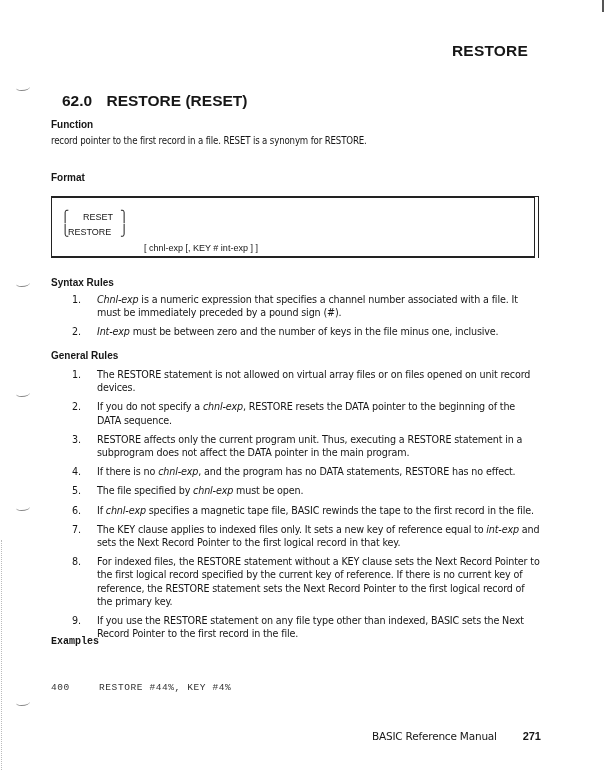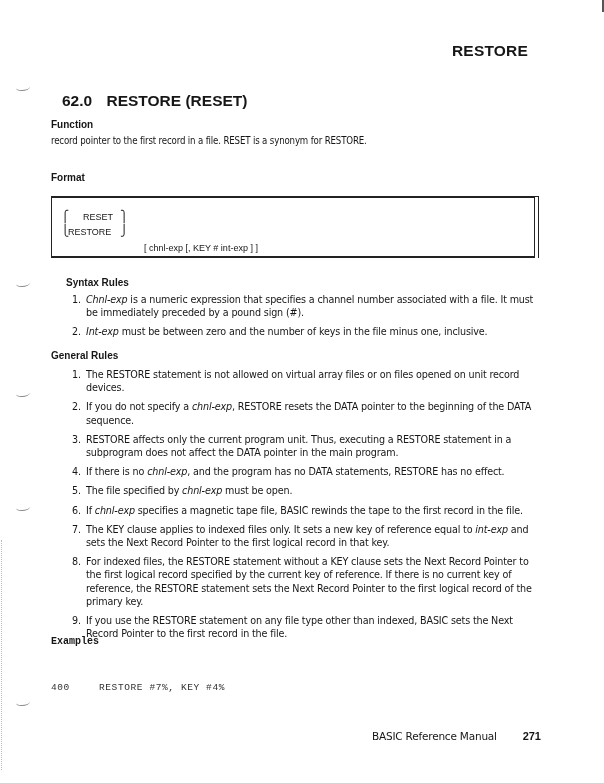--- a/index.html
+++ b/index.html
@@ -17,21 +17,21 @@
 
   .format-box { position: absolute; left: 51px; top: 196px; width: 484px; height: 62px; border-top: 2px solid #222; border-left: 1.5px solid #222; border-bottom: 2px solid #222; border-right: 1.5px solid #222; box-sizing: border-box; }
   .format-box::after { content: ""; position: absolute; right: -5px; top: -2px; bottom: -2px; border-right: 1.5px solid #222; }
   .format-box::before { content: ""; position: absolute; right: -5px; top: -2px; width: 5px; border-top: 1.5px solid #222; }
   .format-line { position: absolute; font-family: "Liberation Sans", sans-serif; font-size: 9px; }
   .brace { position: absolute; font-family: "Liberation Sans", sans-serif; font-size: 11px; color: #222; }
 
   .list { position: absolute; left: 72px; width: 468px; }
   .item { position: relative; font-family: "DejaVu Sans", sans-serif; font-size: 9.6px; line-height: 13.2px; letter-spacing: -0.15px; }
   .item-num { position: absolute; left: 0; top: 0; }
-  .item-text { margin-left: 14px; display: block; }
+  .item-text { margin-left: 25px; display: block; }
 
   .example { position: absolute; top: 682px; left: 51px; font-family: "Liberation Mono", monospace; font-size: 9.5px; letter-spacing: 0.6px; color: #333; }
   .example .ln { display: inline-block; width: 48px; }
 
   .footer { position: absolute; top: 730px; left: 372px; font-family: "DejaVu Sans", sans-serif; font-size: 10.5px; letter-spacing: -0.2px; }
   .footer .page-num { font-family: "Liberation Sans", sans-serif; font-weight: bold; font-size: 11px; margin-left: 26px; }
 
   .margin-mark { position: absolute; left: 16px; width: 14px; height: 6px; border-bottom: 1px solid #888; border-radius: 0 0 60% 40%; }
   .edge-dots { position: absolute; left: 1px; top: 540px; height: 230px; border-left: 1px dotted #bbb; }
   .corner-mark { position: absolute; right: 0; top: 0; width: 2px; height: 12px; background: #555; }
@@ -57,21 +57,21 @@
 <div class="format-box">
   <span class="brace" style="left:9px; top:12px;">⎧</span>
   <span class="brace" style="left:9px; top:26px;">⎩</span>
   <span class="format-line" style="left:16px; top:14px;padding-left:15px;">RESET</span>
   <span class="format-line" style="left:16px; top:29px;">RESTORE</span>
   <span class="brace" style="left:68px; top:12px;">⎫</span>
   <span class="brace" style="left:68px; top:26px;">⎭</span>
   <span class="format-line" style="left:92px; top:45px;">[ chnl-exp [, KEY # int-exp ] ]</span>
 </div>
 
-<div class="subhead" style="top:277px;margin-left:15px;">Syntax Rules</div>
+<div class="subhead" style="top:277px;">Syntax Rules</div>
 <div class="list" style="top:293px;">
   <div class="item" style="margin-bottom:6px;">
     <span class="item-num">1.</span>
     <span class="item-text"><i>Chnl-exp</i><span> is a numeric expression that specifies a channel number associated with a file. It must be immediately preceded by a pound sign (#).</span></span>
   </div>
   <div class="item">
     <span class="item-num">2.</span>
     <span class="item-text"><i>Int-exp</i><span> must be between zero and the number of keys in the file minus one, inclusive.</span></span>
   </div>
 </div>
@@ -111,21 +111,21 @@
       <span class="item-text"><span>For indexed files, the RESTORE statement without a KEY clause sets the Next Record Pointer to the first logical record specified by the current key of reference. If there is no current key of reference, the RESTORE statement sets the Next Record Pointer to the first logical record of the primary key.</span><i></i><span></span></span>
     </div>
     <div class="item" style="margin-bottom: 0px;">
       <span class="item-num">9.</span>
       <span class="item-text"><span>If you use the RESTORE statement on any file type other than indexed, BASIC sets the Next Record Pointer to the first record in the file.</span><i></i><span></span></span>
     </div>
   </div>
 
 <div class="subhead" style="top:636px;font-family:Liberation Mono, monospace;">Examples</div>
 <div class="example">
-  <span class="ln">400</span><span>RESTORE #7%, KEY #4%</span>
+  <span class="ln">400</span><span>RESTORE #44%, KEY #4%</span>
 </div>
 
 <div class="footer">
   <span>BASIC Reference Manual</span><span class="page-num">271</span>
 </div>
 
 <div class="margin-mark" style="top:84px;"></div>
 <div class="margin-mark" style="top:280px;"></div>
 <div class="margin-mark" style="top:390px;"></div>
 <div class="margin-mark" style="top:504px;"></div>

